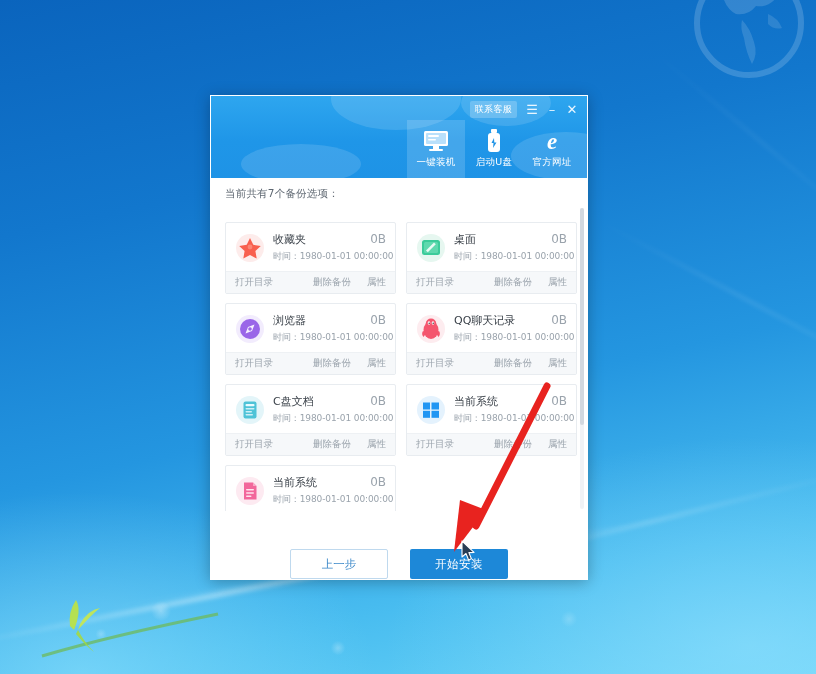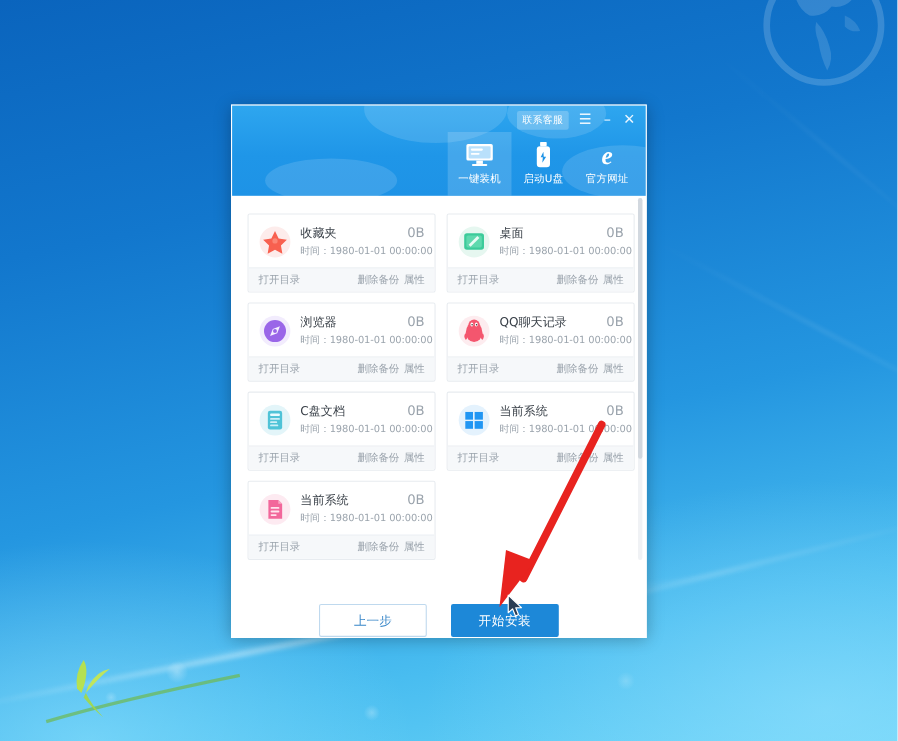--- a/index.html
+++ b/index.html
@@ -112,21 +112,21 @@
   .card-row1{display:flex;align-items:baseline;justify-content:space-between;gap:6px;}
   .card-title{font-size:11px;color:#3a4149;white-space:nowrap;overflow:hidden;}
   .card-size{font-size:12px;color:#9aa3ac;flex:0 0 auto;}
   .card-time{font-size:9px;color:#9aa3ac;margin-top:3px;letter-spacing:-.1px;white-space:nowrap;}
   .card-actions{
     display:flex;align-items:center;justify-content:space-between;
     background:#f6f8fa;border-top:1px solid #eef1f4;
     padding:4px 9px;
   }
   .act{font-size:9.5px;color:#9aa3ac;cursor:pointer;white-space:nowrap;}
-  .acts-right{display:flex;gap:4px;text-align:right;}
+  .acts-right{display:flex;gap:16px;text-align:right;}
 
   #scrollbar-track{
     position:absolute;right:3px;top:2px;bottom:2px;width:4px;background:#f0f2f5;border-radius:2px;
   }
   #scrollbar-thumb{
     position:absolute;left:0;top:0;width:4px;height:72%;background:#d2d8df;border-radius:2px;cursor:pointer;
   }
 
   
   #footer{
@@ -226,20 +226,21 @@
           <svg width="24" height="24" viewBox="0 0 24 24">
             <text x="12" y="20" font-family="Liberation Serif, serif" font-size="23" font-style="italic" font-weight="bold" fill="#ffffff" text-anchor="middle">e</text>
           </svg>
         </span>
         <span class="nav-label">官方网址</span>
       </div>
     </div>
   </div>
 
   <div id="body-area">
+    <div id="count-line">当前共有7个备份选项：</div>
 
     <div id="cards-scroll">
       <div id="cards-grid">
           <div class="card">
             <div class="card-main">
               <span class="card-icon">
                 <svg width="30" height="30" viewBox="0 0 30 30">
                   <circle cx="15" cy="15" r="14" fill="#fdeceb"></circle>
                   <path d="M15 5 L18.3 11.8 L25.8 12.9 L20.4 18.1 L21.7 25.6 L15 22.1 L8.3 25.6 L9.6 18.1 L4.2 12.9 L11.7 11.8 Z" fill="#f8604f"></path>
                   <circle cx="15" cy="14" r="2.4" fill="#fb8676"></circle>

